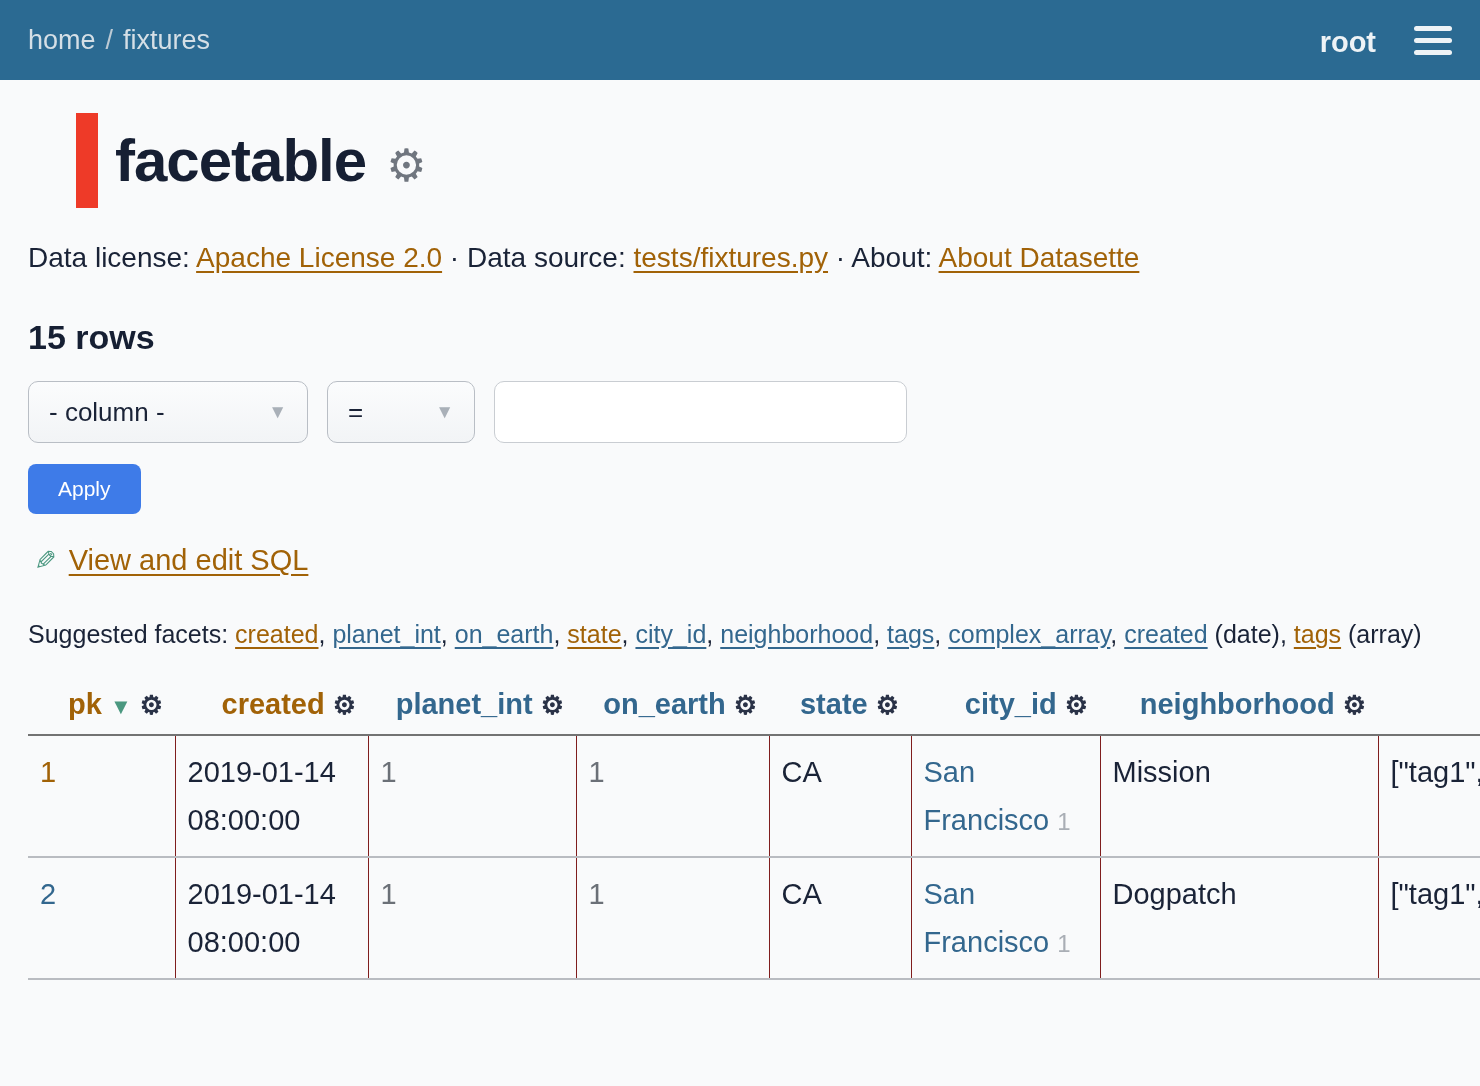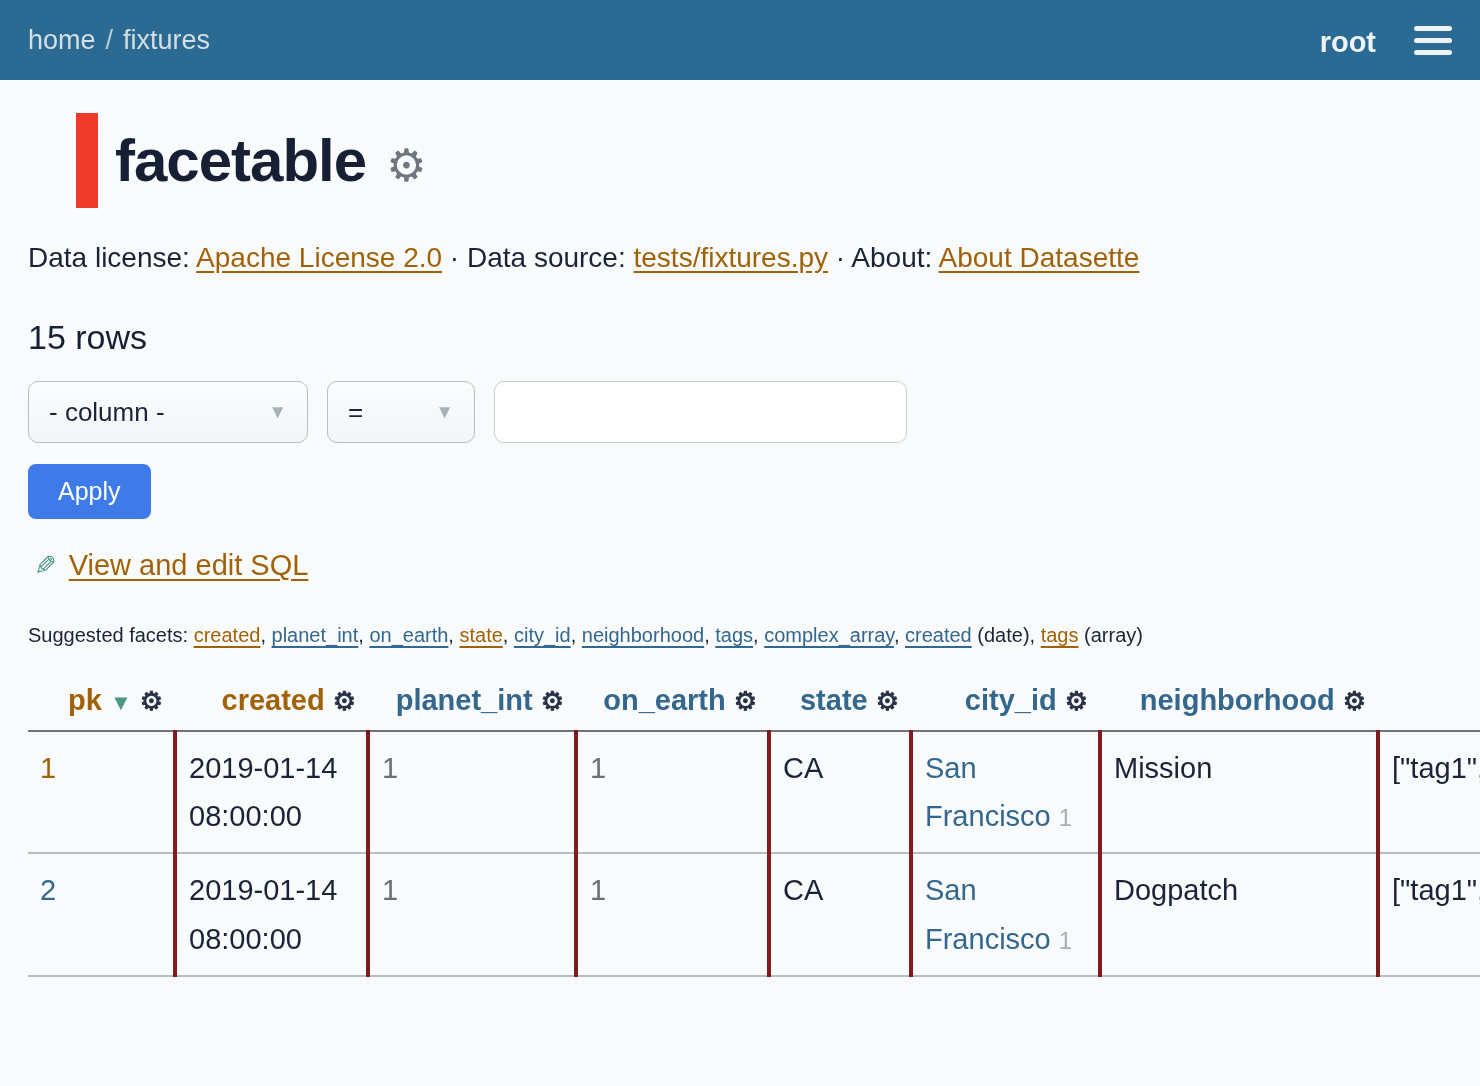--- a/index.html
+++ b/index.html
@@ -30,61 +30,61 @@
   
   .content { padding:0 28px; }
 
   .title-row { margin-top:33px; display:flex; align-items:center;padding-left:48px; }
   .red-bar { width:22px; height:95px; background:#ee3a28; margin-right:17px; flex:none; }
   h1 { margin:0; font-size:60px; font-weight:bold; color:#161f33; letter-spacing:-1px; }
   .title-gear { font-size:45px; color:#70767f; margin-left:20px; margin-top:10px; cursor:pointer; }
 
   .meta-line { margin-top:34px; font-size:28px; }
 
-  .rows-heading { margin-top:44px; font-size:34px; font-weight:normal; color:#161f33; }
+  .rows-heading { margin-top:44px; font-size:34px; font-weight:bold; color:#161f33; }
 
   .filter-row { margin-top:24px; display:flex; gap:19px; align-items:center; }
   .sel {
     width:280px; height:62px; border:1px solid #b9bec5; border-radius:10px;
     background:linear-gradient(#fbfcfd,#f2f4f6);
     display:flex; align-items:center; justify-content:space-between;
     padding:0 20px; font-size:26px; color:#1a2337; cursor:pointer;
   }
   .sel.op { width:148px; }
   .sel .arrow { color:#a9b0b8; font-size:19px; }
   .filter-input {
     width:413px; height:62px; border:1px solid #c9cdd2; border-radius:10px;
     background:#fff; font-size:26px; padding:0 18px;
     font-family:"Liberation Sans", sans-serif;
   }
   .apply-btn {
     margin-top:21px; background:#3e7be8; color:#fff; border:none; border-radius:8px;
-    font-size:25px; padding:13px 30px; cursor:pointer;
+    font-size:21px; padding:13px 30px; cursor:pointer;
     font-family:"Liberation Sans", sans-serif;
   }
 
   .sql-line { margin-top:30px; font-size:29px; }
   .pencil { color:#4b9880; display:inline-block; transform:scaleX(-1); margin-left:6px; font-size:27px; }
   .sql-line a { margin-left:4px; }
 
   .data-as { margin-top:38px; font-size:29px; }
-  .facets  { margin-top:37px; font-size:20px; line-height:1.66; max-width:1424px; }
+  .facets  { margin-top:37px; font-size:25px; line-height:1.66; max-width:1424px; }
 
   
   table { margin-top:22px; border-collapse:collapse; table-layout:fixed; width:1570px; font-size:29px; }
   th {
     text-align:right; font-weight:bold; padding:10px 12px 13px;
     border-bottom:2px solid #737373; white-space:nowrap; overflow:hidden;
   }
   th a { text-decoration:none; }
   .th-gear { color:#2a3247; font-size:26px; margin-left:8px; cursor:pointer; }
   .sort-icon { color:#4b9880; font-size:22px; margin-left:8px; }
   td {
     vertical-align:top; padding:12px 12px; line-height:1.66;
-    border-bottom:2px solid #b9bcc1; border-left:4px solid #7f1d1d;
+    border-bottom:2px solid #b9bcc1; border-left:1px solid #7f1d1d;
     overflow:hidden;
   }
   td:first-child { border-left:none; }
   td a { text-decoration:none; }
   .num { color:#6b7077; }
   .fk-id { color:#a9aeb5; font-size:24px; margin-left:8px; }
   .col-pk{width:147px}.col-created{width:193px}.col-planet{width:208px}.col-earth{width:193px}
   .col-state{width:142px}.col-city{width:189px}.col-hood{width:278px}.col-tags{width:220px}
 </style>
 </head>

